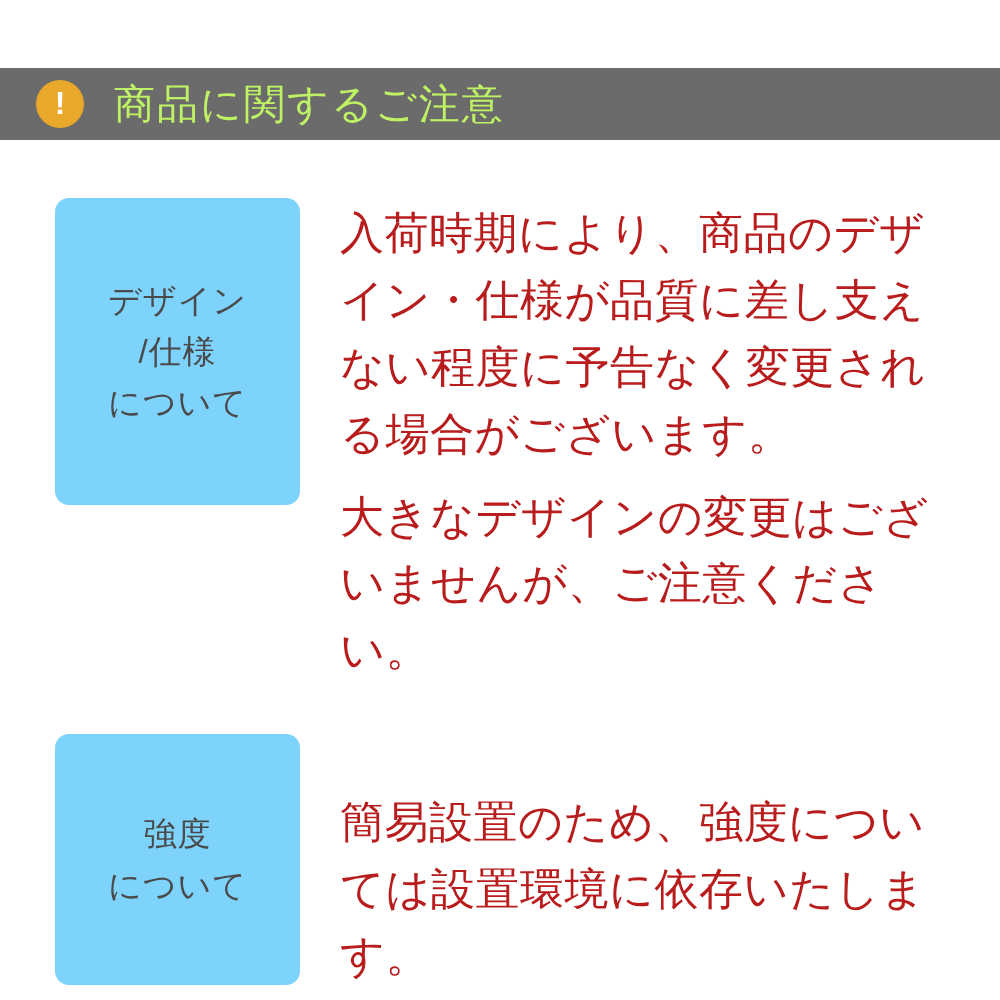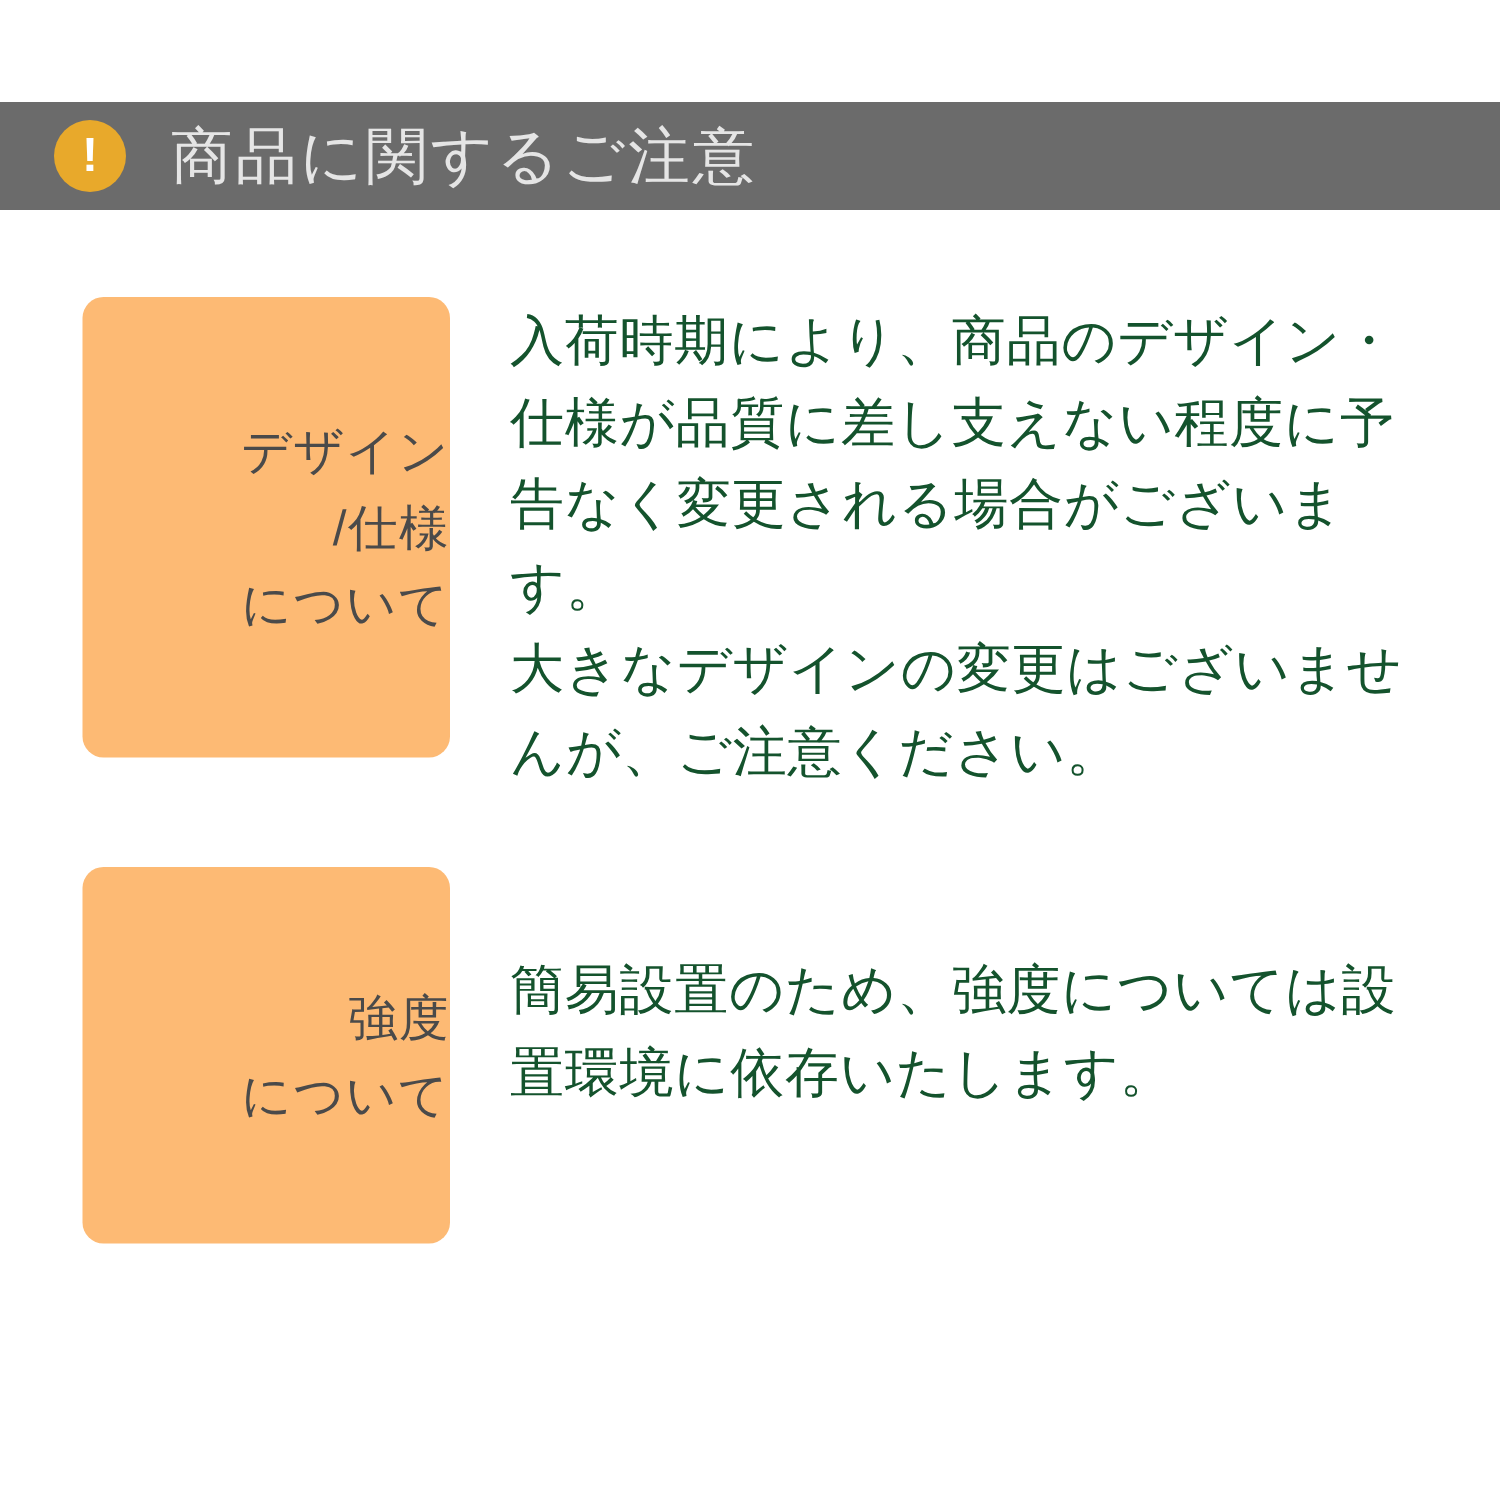--- a/index.html
+++ b/index.html
@@ -54,21 +54,21 @@
   }
   .header-icon .bang {
     color: #ffffff;
     font-size: 32px;
     font-weight: bold;
     line-height: 1;
     letter-spacing: 0;
     transform: translateY(-1px);
   }
   .header-title {
-    color: #e5e5e5;
+    color: #bef264;
     font-size: 41px;
     letter-spacing: 2px;
     font-weight: 500;
     white-space: nowrap;
   }
 
   
   .content {
     flex: 1 1 auto;
     padding: 0 40px 0 55px;
@@ -76,47 +76,47 @@
   }
 
   .row {
     display: flex;
     align-items: flex-start;
   }
   .row-design { margin-top: 58px; }
   .row-strength { margin-top: 50px; }
 
   .label-box {
-    background: #fdba74;
+    background: #7dd3fc;
     border-radius: 14px;
     width: 245px;
     flex: 0 0 245px;
     display: flex;
     flex-direction: column;
-    align-items: flex-end;
+    align-items: center;
     justify-content: center;
     text-align: center;
     color: #4a4a4a;
     font-size: 33px;
     line-height: 1.55;
     letter-spacing: 1px;
     box-sizing: border-box;
   }
   .label-box.design { height: 307px; }
   .label-box.strength { height: 251px; }
 
   .body-text {
     margin-left: 40px;
-    font-size: 36px;
+    font-size: 44px;
     line-height: 1.52;
-    color: #14532d;
+    color: #b91c1c;
     letter-spacing: 0.5px;
     padding-top: 2px;
   }
-  .body-text .para + .para { margin-top: 0; }
+  .body-text .para + .para { margin-top: 16px; }
   .body-text .para { margin: 0; }
 
   .row-strength .body-text { padding-top: 58px; font-family: Liberation Mono, monospace; }
 </style>
 </head>
 <body>
 
 <div class="page">
 
   <div class="top-spacer"></div>

